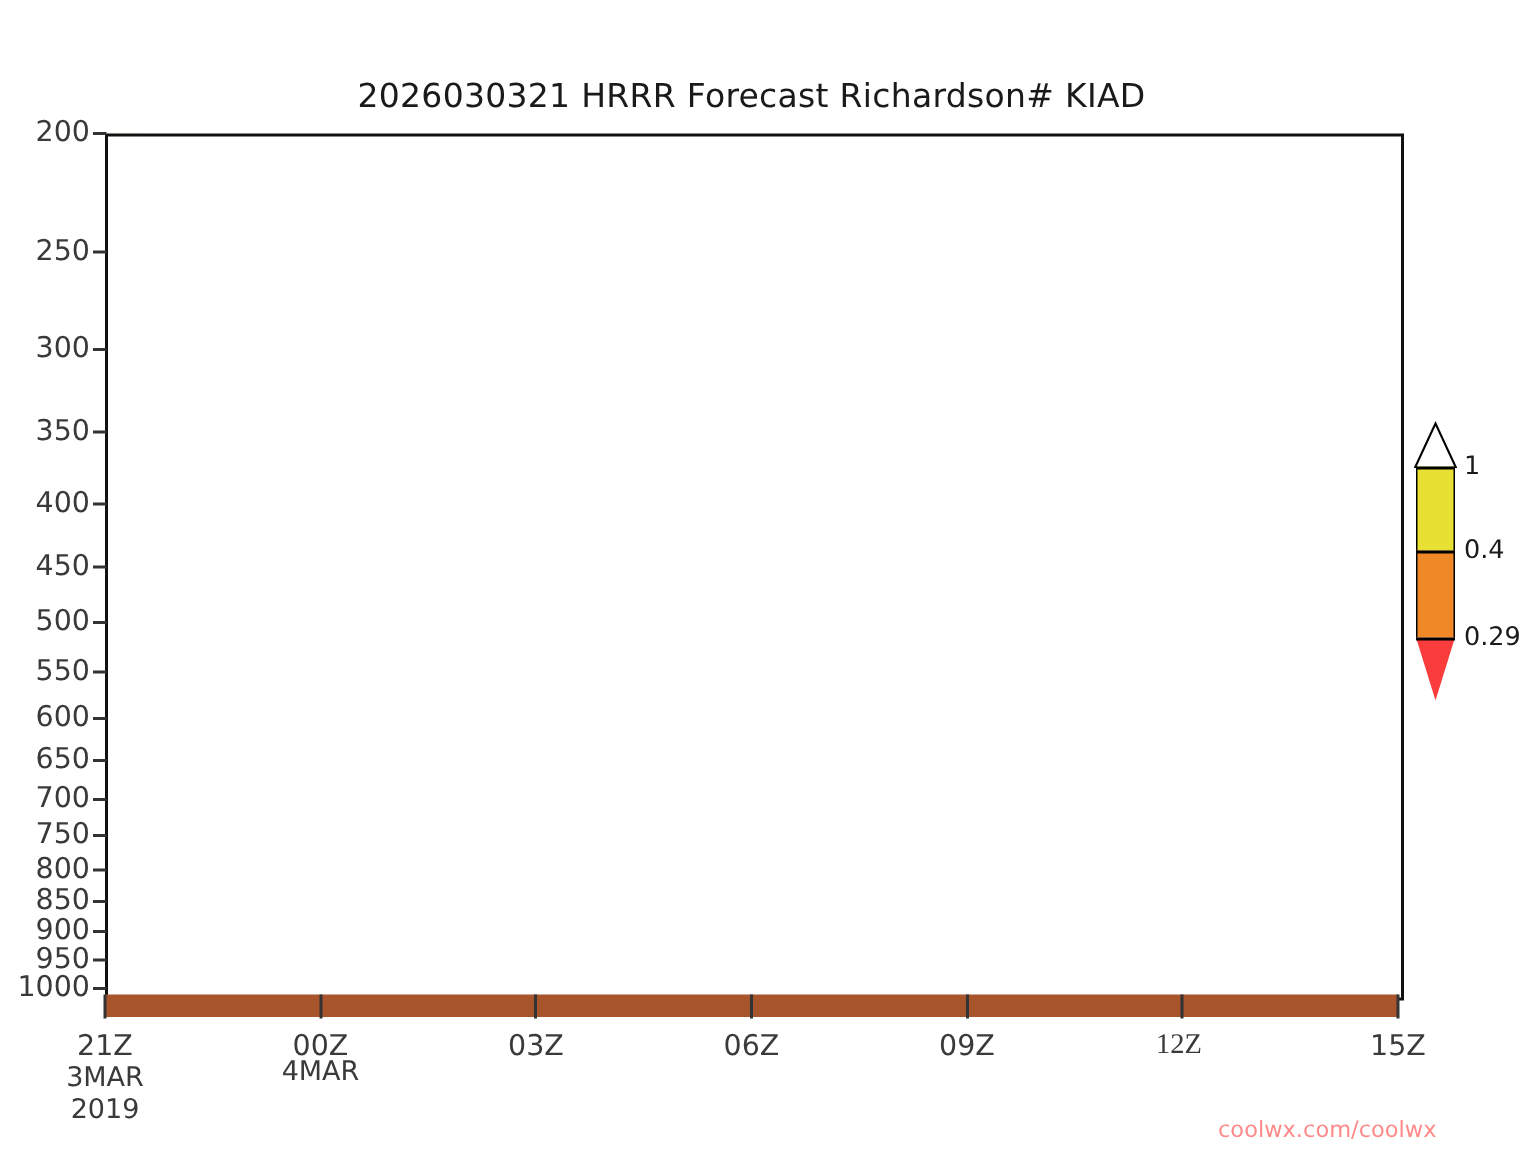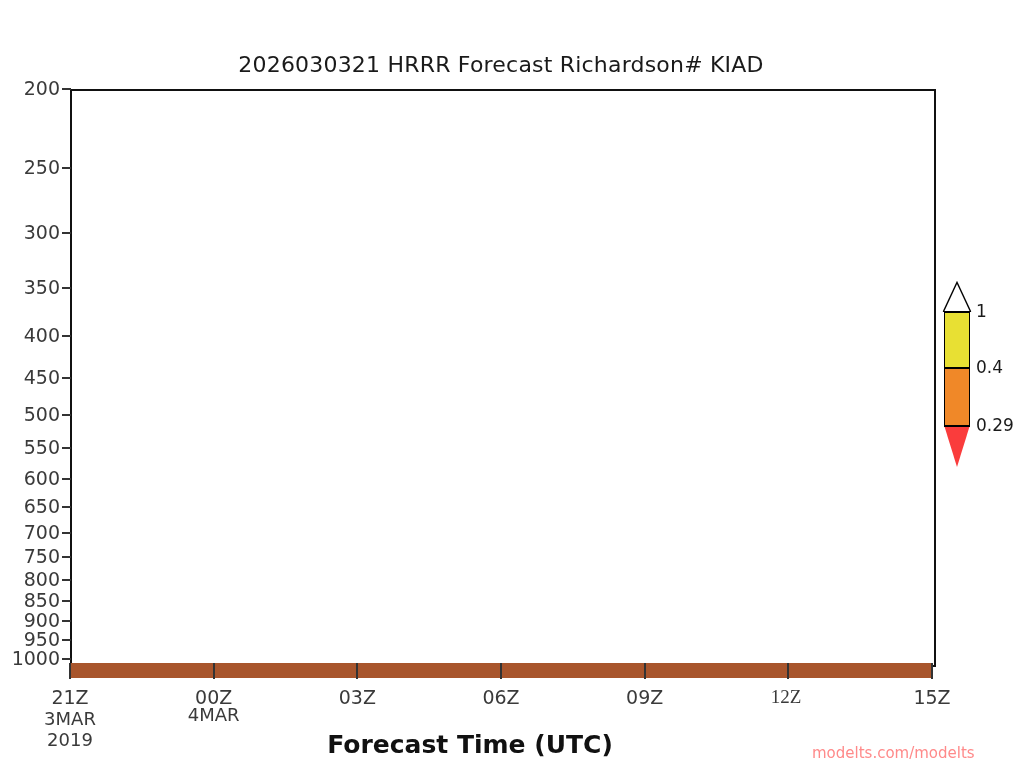--- a/index.html
+++ b/index.html
@@ -376,23 +376,22 @@
       <div class="xtick-mark" style="left: 500px;"></div>
       <div class="xtick-label" style="left: 501px;">06Z</div>
       <div class="xtick-mark" style="left: 643.667px;"></div>
       <div class="xtick-label" style="left: 644.667px;">09Z</div>
       <div class="xtick-mark" style="left: 787.333px;"></div>
       <div class="xtick-label" style="left: 786px; font-family: Liberation Serif, serif;">12Z</div>
       <div class="xtick-mark" style="left: 931px;"></div>
       <div class="xtick-label" style="left: 932px;">15Z</div>
     </div>
 
-  <div class="abs" id="xaxis-title">Forecast Time (UTC)</div>
-
-  <div class="abs" id="credit">modelts.com/modelts</div>
+
+  <div class="abs" id="credit">coolwx.com/coolwx</div>
 
   <div class="abs" id="colorbar">
       <div class="cb-cap" style="top: -27px; background: rgb(255, 255, 255); clip-path: polygon(50% 0%, 100% 100%, 0% 100%); border-left: none; border-right: none;"></div>
       <div class="cb-cap" style="top: -27px; background: rgb(0, 0, 0); clip-path: polygon(50% 0%, 100% 100%, 0% 100%); z-index: -1; transform: scale(1.12); transform-origin: 50% 100%;"></div>
       <div class="cb-seg" style="top: 0px; height: 56px; background: rgb(232, 224, 51);"></div>
       <div class="cb-seg" style="top: 56px; height: 58px; background: rgb(240, 136, 40);"></div>
       <div class="cb-cap" style="top: 114px; height: 42px; background: rgb(250, 60, 60); clip-path: polygon(0% 0%, 100% 0%, 50% 100%);"></div>
       <div style="position: absolute; left: 0px; width: 26px; height: 1.5px; background: rgb(0, 0, 0); top: 0px;"></div>
       <div style="position: absolute; left: 0px; width: 26px; height: 1.5px; background: rgb(0, 0, 0); top: 114px;"></div>
       <div style="position: absolute; left: 0px; width: 26px; height: 1.5px; background: rgb(0, 0, 0); top: 56px;"></div>

